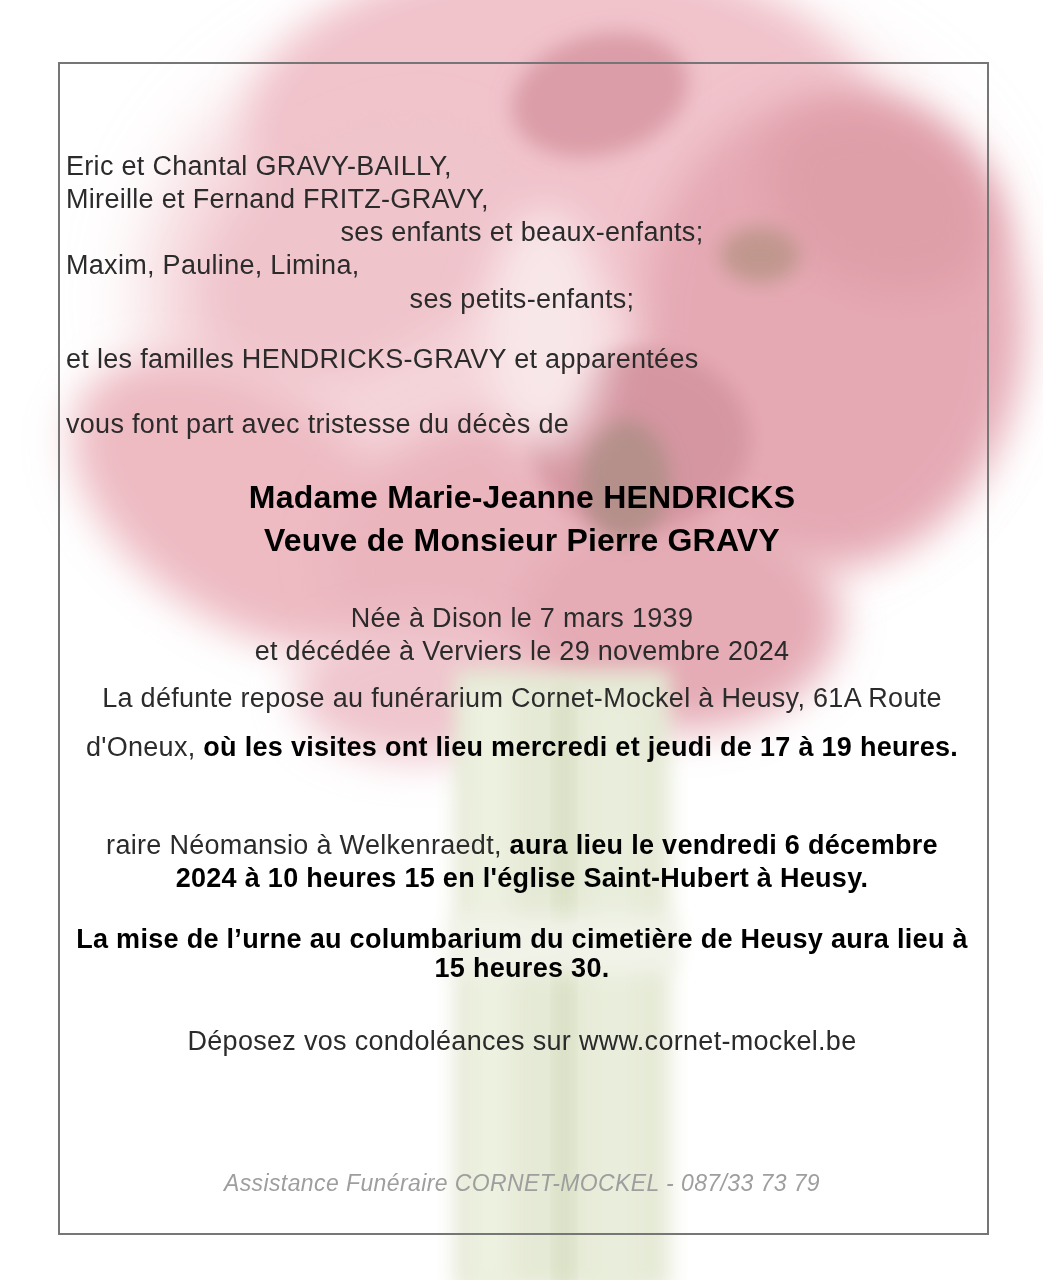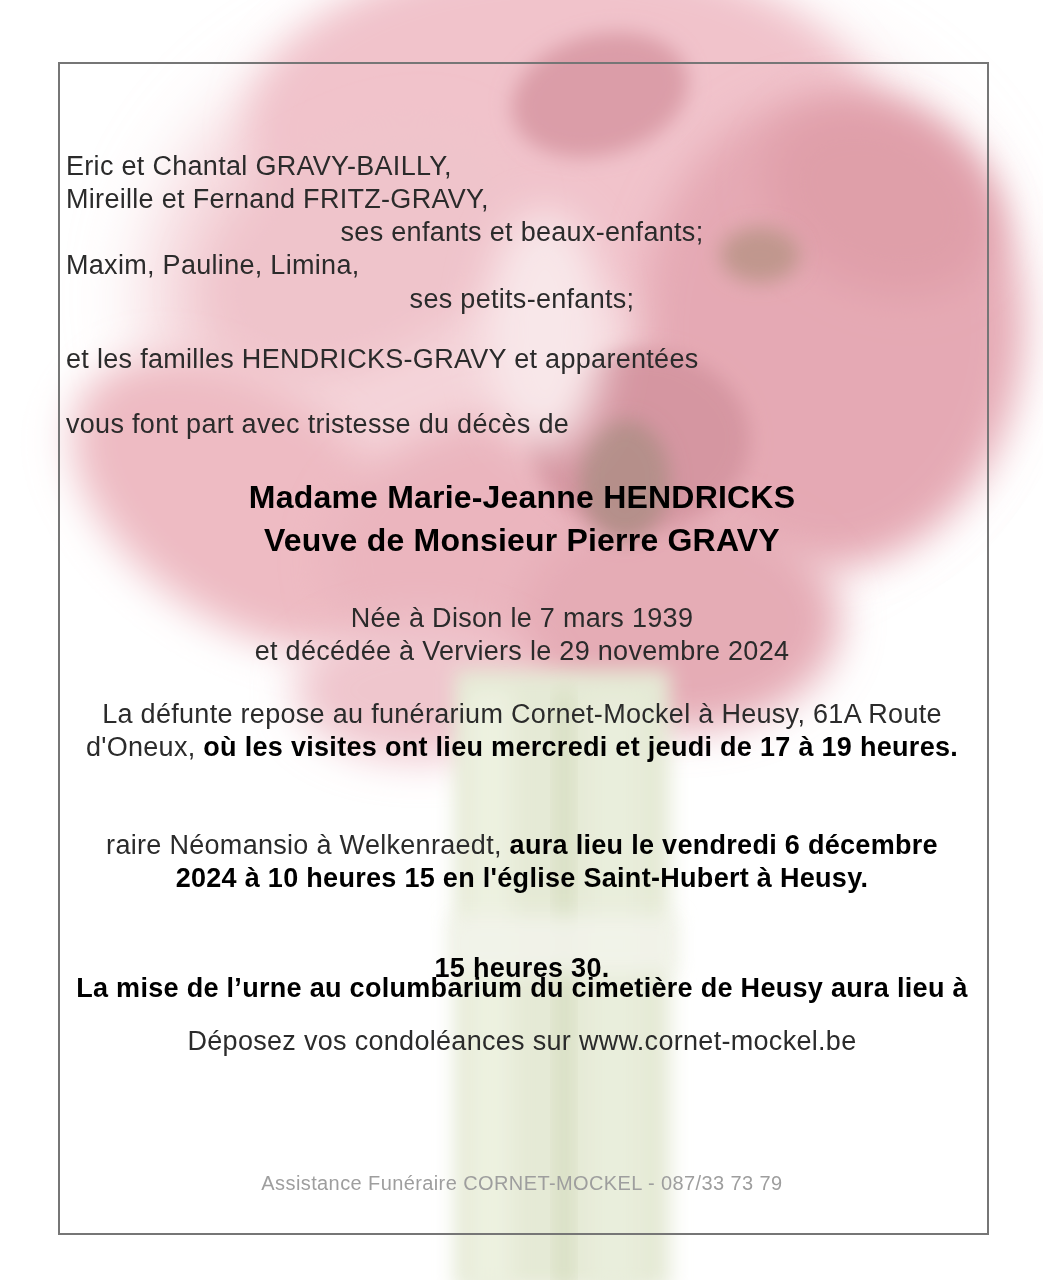--- a/index.html
+++ b/index.html
@@ -27,21 +27,21 @@
   }
   .left{text-align:left;}
   .right{text-align:center;}
   .center{text-align:center;}
   .bold{font-weight:700;color:#000;}
   .title{
     font-size:32px;line-height:40px;font-weight:700;color:#000;
     letter-spacing:0.2px;
   }
   .footer{
-    font-size:20px;color:#9e9e9e;letter-spacing:0.4px;
+    font-size:23px;color:#9e9e9e;letter-spacing:0.4px;font-style:italic;
   }
 </style>
 </head>
 <body>
 
 <div class="page">
 
   <svg class="bg" width="1043" height="1280" viewBox="0 0 1043 1280" aria-hidden="true">
     <defs>
       <filter id="blurXL" x="-60%" y="-60%" width="220%" height="220%">
@@ -89,26 +89,26 @@
   <div class="line right" style="top:283px">ses petits-enfants;</div>
   <div class="line left" style="top:343px">et les familles HENDRICKS-GRAVY et apparentées</div>
   <div class="line left" style="top:408px">vous font part avec tristesse du décès de</div>
 
   <div class="line center title" style="top:477px">Madame Marie-Jeanne HENDRICKS</div>
   <div class="line center title" style="top:520px">Veuve de Monsieur Pierre GRAVY</div>
 
   <div class="line center" style="top:602px">Née à Dison le 7 mars 1939</div>
   <div class="line center" style="top:635px">et décédée à Verviers le 29 novembre 2024</div>
 
-  <div class="line center" style="top:698px">La défunte repose au funérarium Cornet-Mockel à Heusy, 61A Route</div>
+  <div class="line center" style="top:682px">La défunte repose au funérarium Cornet-Mockel à Heusy, 61A Route</div>
   <div class="line center" style="top:731px"><span>d'Oneux, </span><span class="bold">où les visites ont lieu mercredi et jeudi de 17 à 19 heures.</span></div>
 
   <div class="line center" style="top:829px"><span>raire Néomansio à Welkenraedt, </span><span class="bold">aura lieu le vendredi 6 décembre</span></div>
   <div class="line center bold" style="top:862px">2024 à 10 heures 15 en l'église Saint-Hubert à Heusy.</div>
 
-  <div class="line center bold" style="top:972px">La mise de l’urne au columbarium du cimetière de Heusy aura lieu à</div>
+  <div class="line center bold" style="top:923px">La mise de l’urne au columbarium du cimetière de Heusy aura lieu à</div>
   <div class="line center bold" style="top:952px">15 heures 30.</div>
 
   <div class="line center" style="top:1025px">Déposez vos condoléances sur www.cornet-mockel.be</div>
 
   <div class="line center footer" style="top:1167px">Assistance Funéraire CORNET-MOCKEL - 087/33 73 79</div>
 
 </div>
 
 </body></html>

